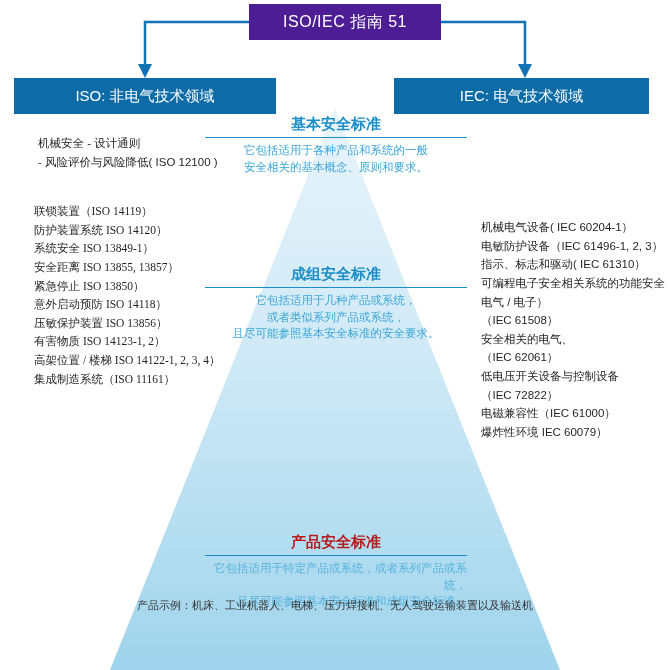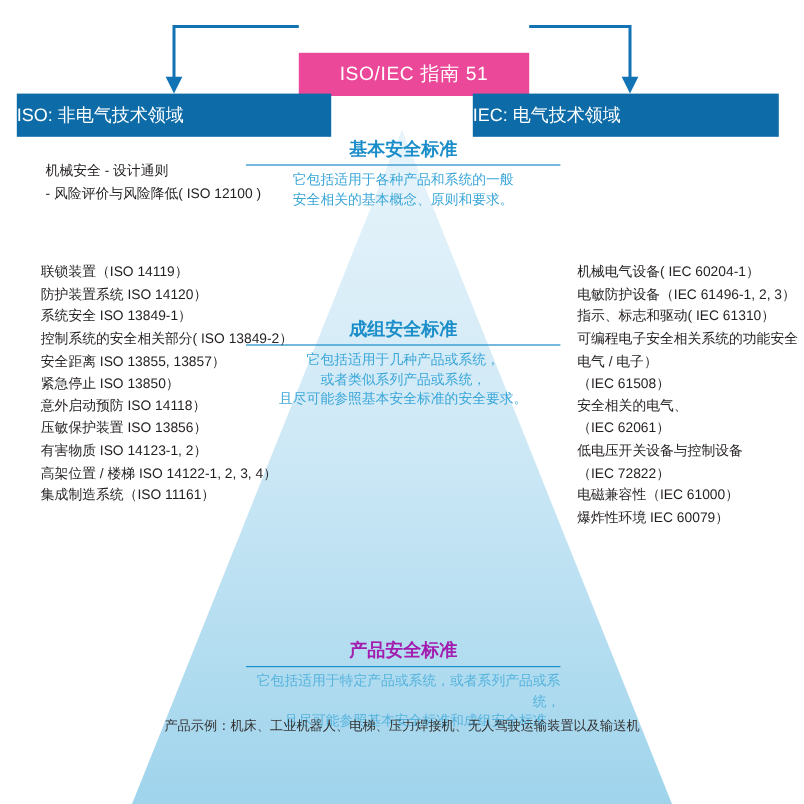--- a/index.html
+++ b/index.html
@@ -16,33 +16,32 @@
 
   
   .pyramid {
     position:absolute; left:0; top:108px; width:670px; height:562px;
     z-index:0;
   }
 
   
   .top-box {
     position:absolute; left:249px; top:4px; width:192px; height:36px;
-    background:#ec4899; color:#ffffff;
+    background:#4c1d95; color:#ffffff;
     display:flex; align-items:center; justify-content:center;
     font-size:16px; letter-spacing:0.5px;
     z-index:3;
-    margin-top:40px;
   }
   
   .connectors { position:absolute; left:0; top:0; width:670px; height:112px; z-index:2; }
 
   .branch-box {
     position:absolute; top:78px; height:36px;
     background:#0d6ca8; color:#ffffff;
-    display:flex; align-items:center; 
+    display:flex; align-items:center; justify-content:center;
     font-size:15px;
     z-index:3;
   }
   .branch-left { left:14px; width:262px; }
   .branch-right { left:394px; width:255px; }
 
   
   .center-col {
     position:absolute; left:205px; width:262px;
     text-align:center; z-index:3;
@@ -56,30 +55,30 @@
     margin-bottom:3px;
     font-family:Liberation Serif, serif;
   }
   .crule {
     height:1px; background:#1b8ec9; width:100%; margin:3px 0 4px 0;
   }
   .cbody {
     font-size:11.5px; color:#3aa6d8; line-height:1.45;
   }
   .c3 .cbody { color:#55b3dd;text-align:right; }
-  .c3 .ctitle { color:#a21caf; }
+  .c3 .ctitle { color:#b91c1c; }
 
   
   .side {
     position:absolute; font-size:11.5px; color:#231f20; line-height:1.62;
     z-index:3;
     margin-left:26px;
   }
   .side-l-top { left:12px; top:134px; width:200px; }
-  .side-l-mid { left:8px; top:218px; width:215px; }
+  .side-l-mid { left:8px; top:202px; width:215px;font-family:Liberation Serif, serif; }
   .side-r-mid { left:455px; top:218px; width:212px; }
 
   .side div { white-space:nowrap; }
   .side-l-mid div, .side-r-mid div { white-space:nowrap; }
 
   .prod-note {
     position:absolute; left:120px; top:598px; width:430px;
     text-align:center; font-size:11px; color:#333; z-index:3;
     line-height:1.4;
   }
@@ -152,21 +151,20 @@
 
   <div class="side side-l-top">
     <div>机械安全 - 设计通则</div>
     <div>- 风险评价与风险降低( ISO 12100 )</div>
   </div>
 
   <div class="side side-l-mid">
     <div>联锁装置（ISO 14119）</div>
     <div>防护装置系统 ISO 14120）</div>
     <div>系统安全 ISO 13849-1）</div>
-    <div>控制系统的安全相关部分( ISO 13849-2）</div>
     <div>安全距离 ISO 13855, 13857）</div>
     <div>紧急停止 ISO 13850）</div>
     <div>意外启动预防 ISO 14118）</div>
     <div>压敏保护装置 ISO 13856）</div>
     <div>有害物质 ISO 14123-1, 2）</div>
     <div>高架位置 / 楼梯 ISO 14122-1, 2, 3, 4）</div>
     <div>集成制造系统（ISO 11161）</div>
   </div>
 
   <div class="side side-r-mid">

